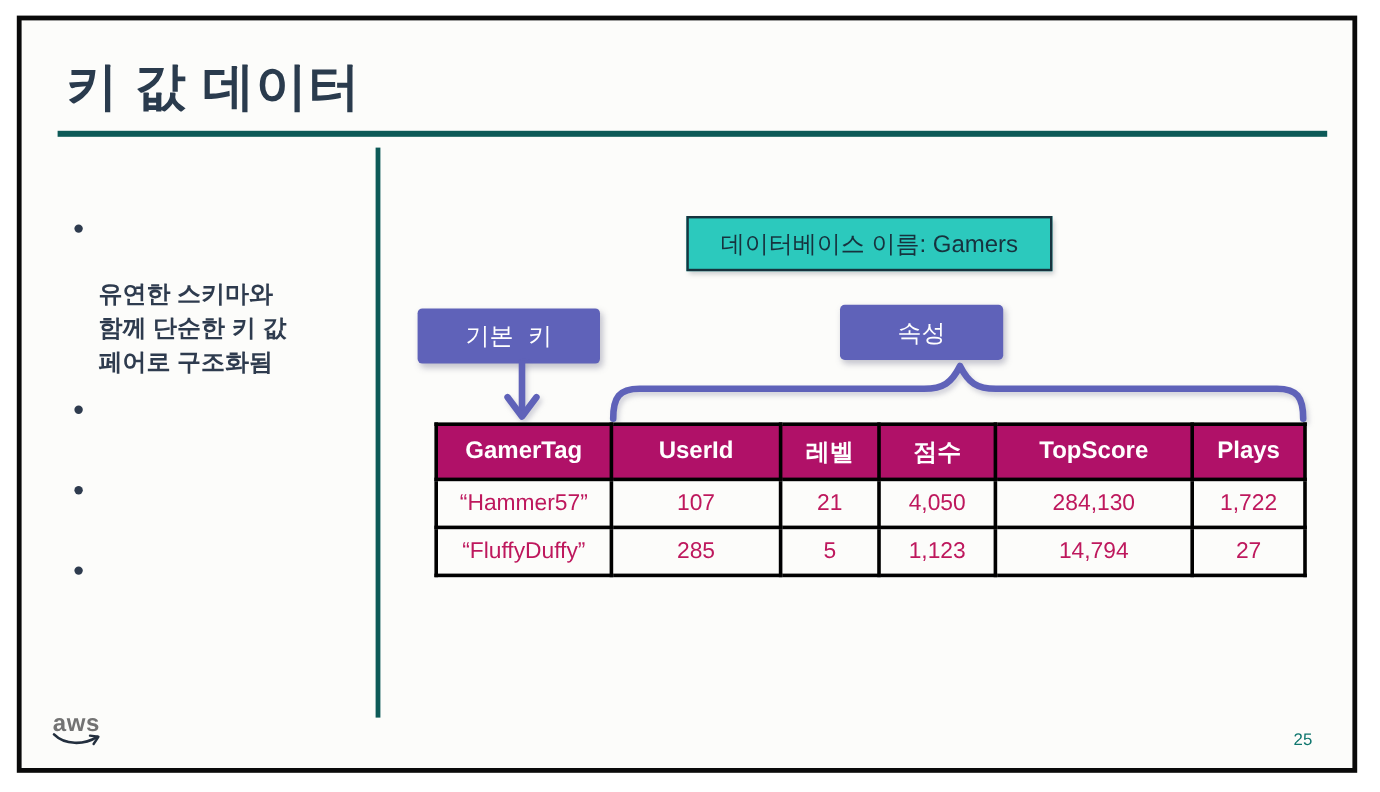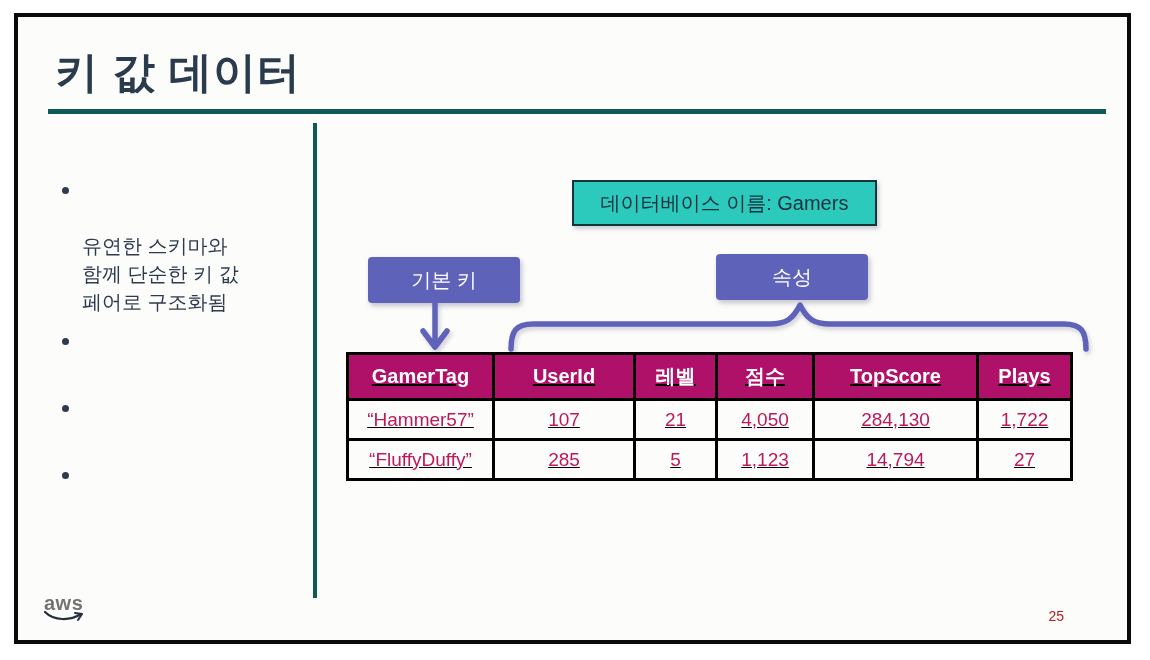--- a/index.html
+++ b/index.html
@@ -17,47 +17,47 @@
   .slide-frame{position:absolute;left:14px;top:13px;width:1117px;height:631px;
     border:4px solid #0A0A0A;background:var(--page-bg);}
   .slide-title{position:absolute;left:55px;top:44px;font-size:43px;font-weight:700;
     color:var(--title-navy);letter-spacing:1px;}
   .title-rule{position:absolute;left:48px;top:109px;width:1058px;height:5px;
     background:var(--accent-teal);}
   .v-divider{position:absolute;left:313px;top:123px;width:4px;height:475px;
     background:var(--accent-teal);}
   .bullet-list{position:absolute;left:58px;top:176px;width:250px;list-style:none;}
   .bullet-item{position:relative;padding-left:24px;margin-bottom:11px;
-    font-size:20px;line-height:28px;color:var(--body-text);white-space:pre-line;}
+    font-size:20px;line-height:28px;color:var(--body-text);white-space:pre-line;font-weight:bold;}
   .bullet-dot{position:absolute;left:4px;top:11px;width:7px;height:7px;border-radius:50%;
     background:var(--body-text);}
   .db-box{position:absolute;left:572px;top:151px;width:305px;height:46px;
     background:var(--db-teal);border:2px solid #17333E;display:flex;align-items:center;
     justify-content:center;font-size:20px;color:#17323E;
     box-shadow:2px 3px 4px rgba(90,100,110,.30);margin-top:29px;}
   .purple-box{position:absolute;height:46px;background:var(--annotation-purple);
     border-radius:4px;display:flex;align-items:center;justify-content:center;
     font-size:20px;color:#FFFFFF;box-shadow:2px 3px 5px rgba(90,90,120,.35);}
-  .pk-box{left:368px;top:257px;width:152px;}
-  .attr-box{left:716px;top:254px;width:152px;}
+  .pk-box{left:348px;top:257px;width:152px;font-family:Liberation Mono, monospace;}
+  .attr-box{left:700px;top:254px;width:136px;}
   .annot-svg{position:absolute;left:0;top:0;width:1150px;height:660px;pointer-events:none;}
   .annot-stroke{stroke:var(--annotation-purple);fill:none;stroke-linecap:round;
     stroke-linejoin:round;}
-  .data-table{position:absolute;left:346px;top:352px;width:724px;border-collapse:collapse;
-    table-layout:fixed;background:var(--page-bg);text-decoration:underline;}
+  .data-table{position:absolute;left:362px;top:352px;width:724px;border-collapse:collapse;
+    table-layout:fixed;background:var(--page-bg);}
   .data-table th{background:var(--header-magenta);color:#FFFFFF;font-weight:700;
     font-size:20px;border:3px solid #000;height:46px;text-align:center;padding:0 4px;}
   .data-table td{border:3px solid #000;font-size:19px;color:#be185d;height:40px;
     text-align:center;padding:0 4px;background:var(--page-bg);}
   .aws-logo{position:absolute;left:42px;top:592px;width:48px;height:32px;}
   .aws-logo .aws-text{position:absolute;left:2px;top:0;font-size:20px;font-weight:700;
     color:#737373;letter-spacing:0.5px;}
   .aws-logo svg{position:absolute;left:0;top:18px;}
-  .page-number{position:absolute;left:1034px;top:608px;width:30px;text-align:right;
-    font-size:14px;color:#b91c1c;}
+  .page-number{position:absolute;left:1078px;top:608px;width:30px;
+    font-size:14px;color:#0f766e;}
 </style>
 </head>
 <body>
 
 <div class="canvas">
   <div class="slide-frame"></div>
 
   <h1 class="slide-title">키 값 데이터</h1>
   <div class="title-rule"></div>
   <div class="v-divider"></div>

